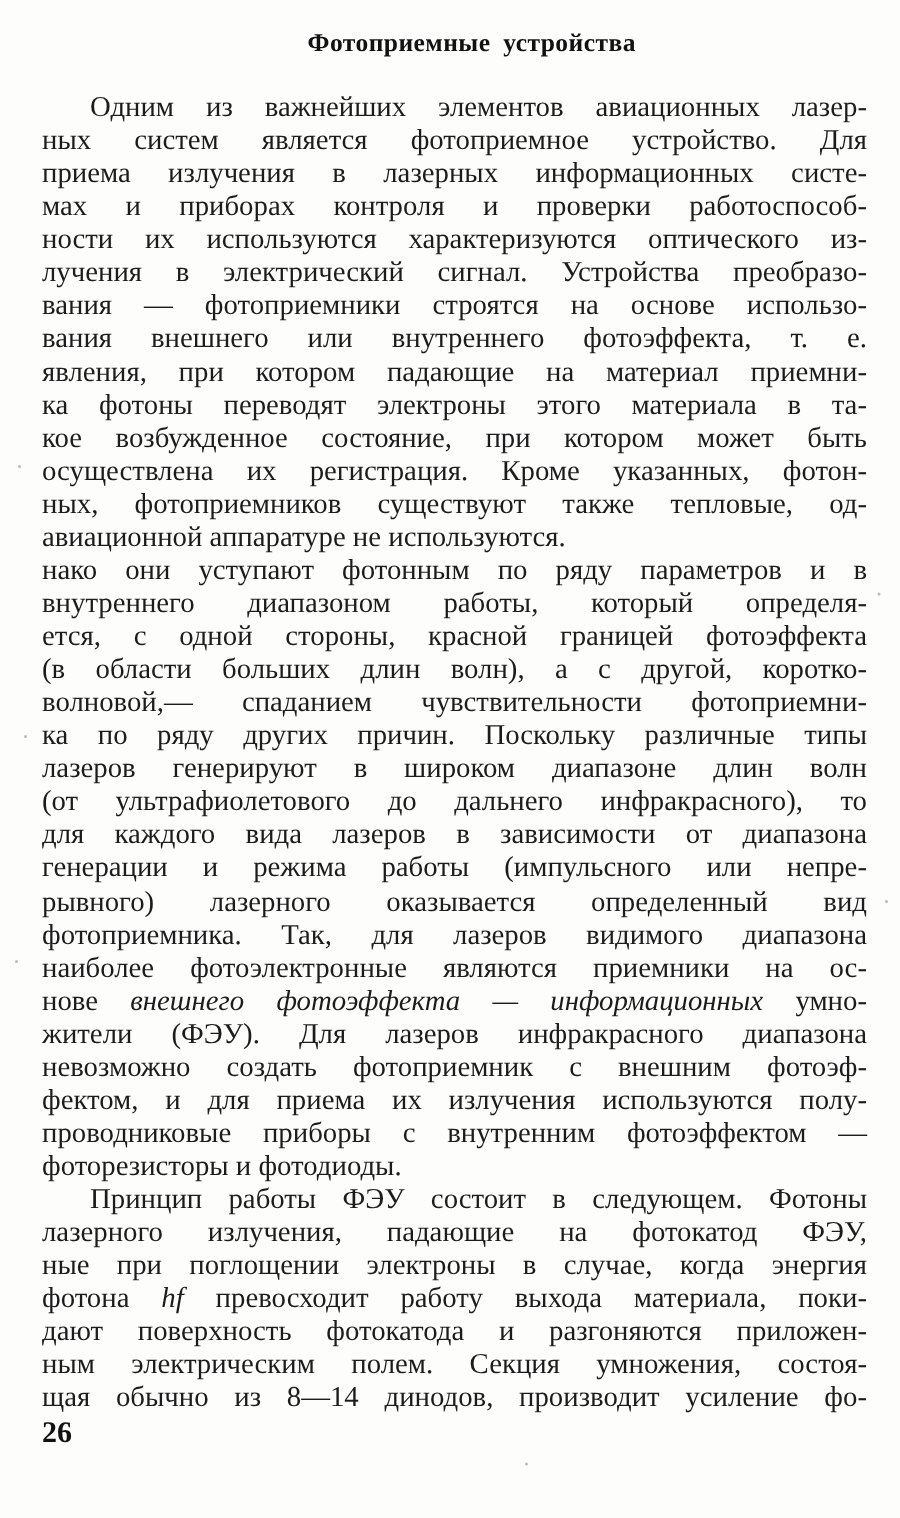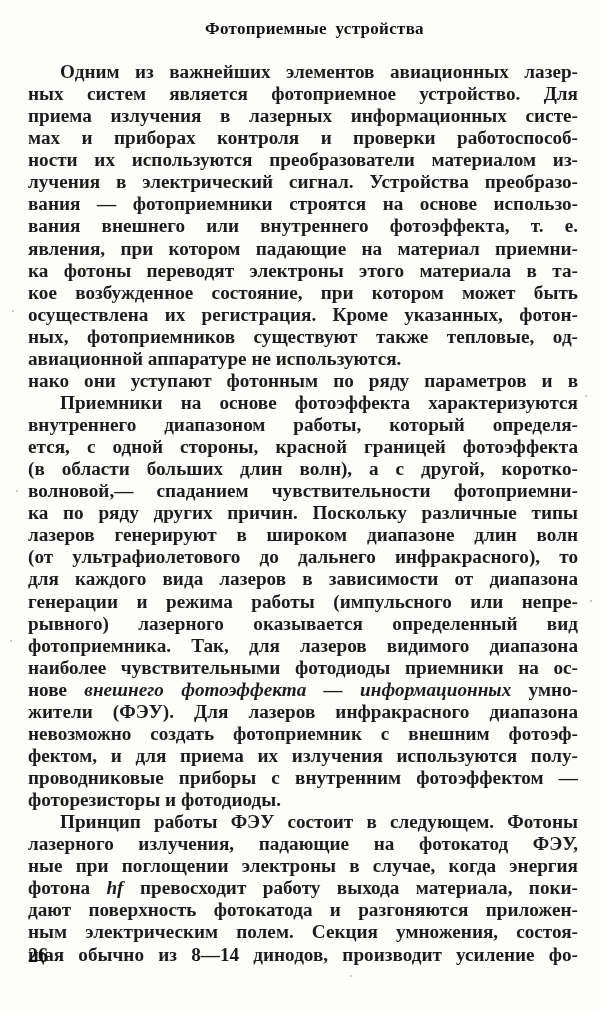--- a/index.html
+++ b/index.html
@@ -44,21 +44,20 @@
   }
   .line {
     display: block;
     height: 22.07px;
     line-height: 22.07px;
     font-size: 19.2px;
     white-space: nowrap;
     text-align: justify;
     text-align-last: justify;
     color: #1c1c1c;
-    font-weight: bold;
   }
   .line.last {
     text-align-last: left;
   }
   .line.indent {
     padding-left: 32px;
   }
   .page-number {
     position: absolute;
     left: 28px;
@@ -80,45 +79,44 @@
 
 <div class="page">
 
   <div class="running-head">Фотоприемные устройства</div>
 
   <div class="body">
     <span class="line indent">Одним из важнейших элементов авиационных лазер-</span>
     <span class="line">ных систем является фотоприемное устройство. Для</span>
     <span class="line">приема излучения в лазерных информационных систе-</span>
     <span class="line">мах и приборах контроля и проверки работоспособ-</span>
-    <span class="line">ности их используются преобразователи материалом из-</span>
+    <span class="line">ности их используются характеризуются оптического из-</span>
     <span class="line">лучения в электрический сигнал. Устройства преобразо-</span>
     <span class="line">вания — фотоприемники строятся на основе использо-</span>
     <span class="line">вания внешнего или внутреннего фотоэффекта, т. е.</span>
     <span class="line">явления, при котором падающие на материал приемни-</span>
     <span class="line">ка фотоны переводят электроны этого материала в та-</span>
     <span class="line">кое возбужденное состояние, при котором может быть</span>
     <span class="line">осуществлена их регистрация. Кроме указанных, фотон-</span>
     <span class="line">ных, фотоприемников существуют также тепловые, од-</span>
     <span class="line last">авиационной аппаратуре не используются.</span>
     <span class="line">нако они уступают фотонным по ряду параметров и в</span>
 
-    <span class="line indent">Приемники на основе фотоэффекта характеризуются</span>
     <span class="line">внутреннего диапазоном работы, который определя-</span>
     <span class="line">ется, с одной стороны, красной границей фотоэффекта</span>
     <span class="line">(в области больших длин волн), а с другой, коротко-</span>
     <span class="line">волновой,— спаданием чувствительности фотоприемни-</span>
     <span class="line">ка по ряду других причин. Поскольку различные типы</span>
     <span class="line">лазеров генерируют в широком диапазоне длин волн</span>
     <span class="line">(от ультрафиолетового до дальнего инфракрасного), то</span>
     <span class="line">для каждого вида лазеров в зависимости от диапазона</span>
     <span class="line">генерации и режима работы (импульсного или непре-</span>
     <span class="line">рывного) лазерного оказывается определенный вид</span>
     <span class="line">фотоприемника. Так, для лазеров видимого диапазона</span>
-    <span class="line">наиболее чувствительными фотодиоды приемники на ос-</span>
+    <span class="line">наиболее фотоэлектронные являются приемники на ос-</span>
     <span class="line"><span>нове </span><i>внешнего фотоэффекта — информационных</i><span> умно-</span></span>
     <span class="line">жители (ФЭУ). Для лазеров инфракрасного диапазона</span>
     <span class="line">невозможно создать фотоприемник с внешним фотоэф-</span>
     <span class="line">фектом, и для приема их излучения используются полу-</span>
     <span class="line">проводниковые приборы с внутренним фотоэффектом —</span>
     <span class="line last">фоторезисторы и фотодиоды.</span>
 
     <span class="line indent">Принцип работы ФЭУ состоит в следующем. Фотоны</span>
     <span class="line">лазерного излучения, падающие на фотокатод ФЭУ,</span>
     <span class="line">ные при поглощении электроны в случае, когда энергия</span>

